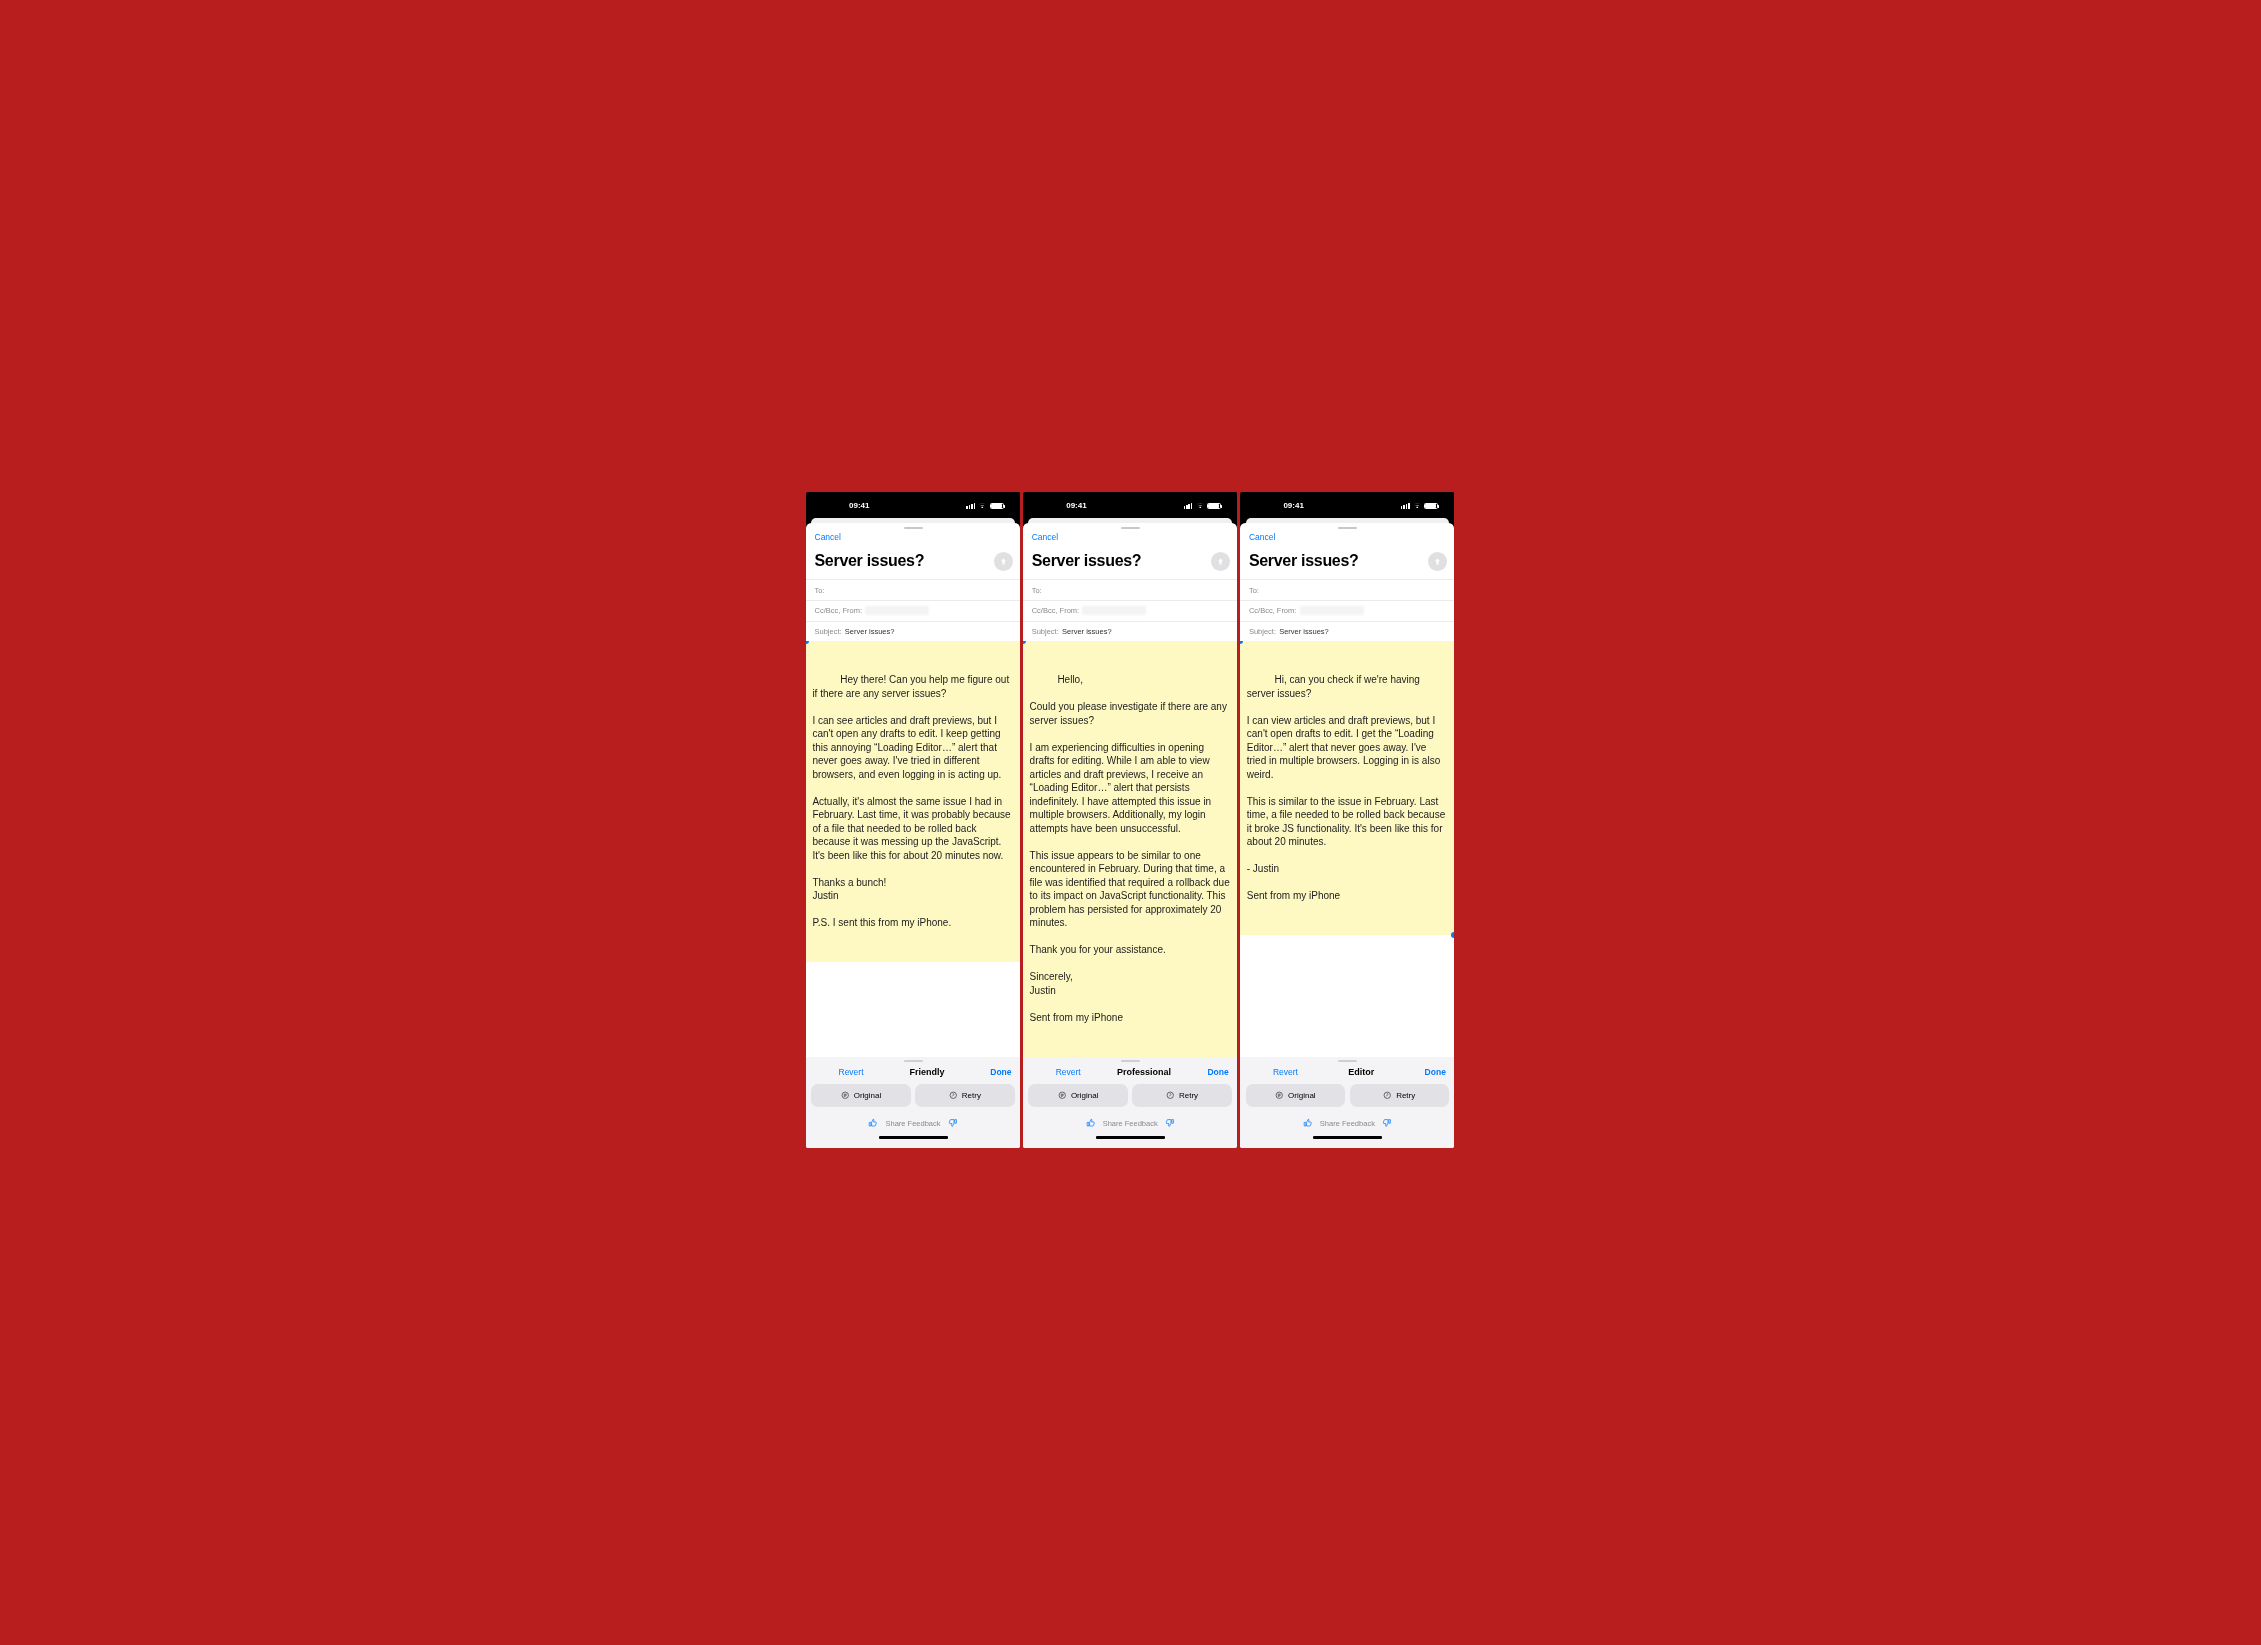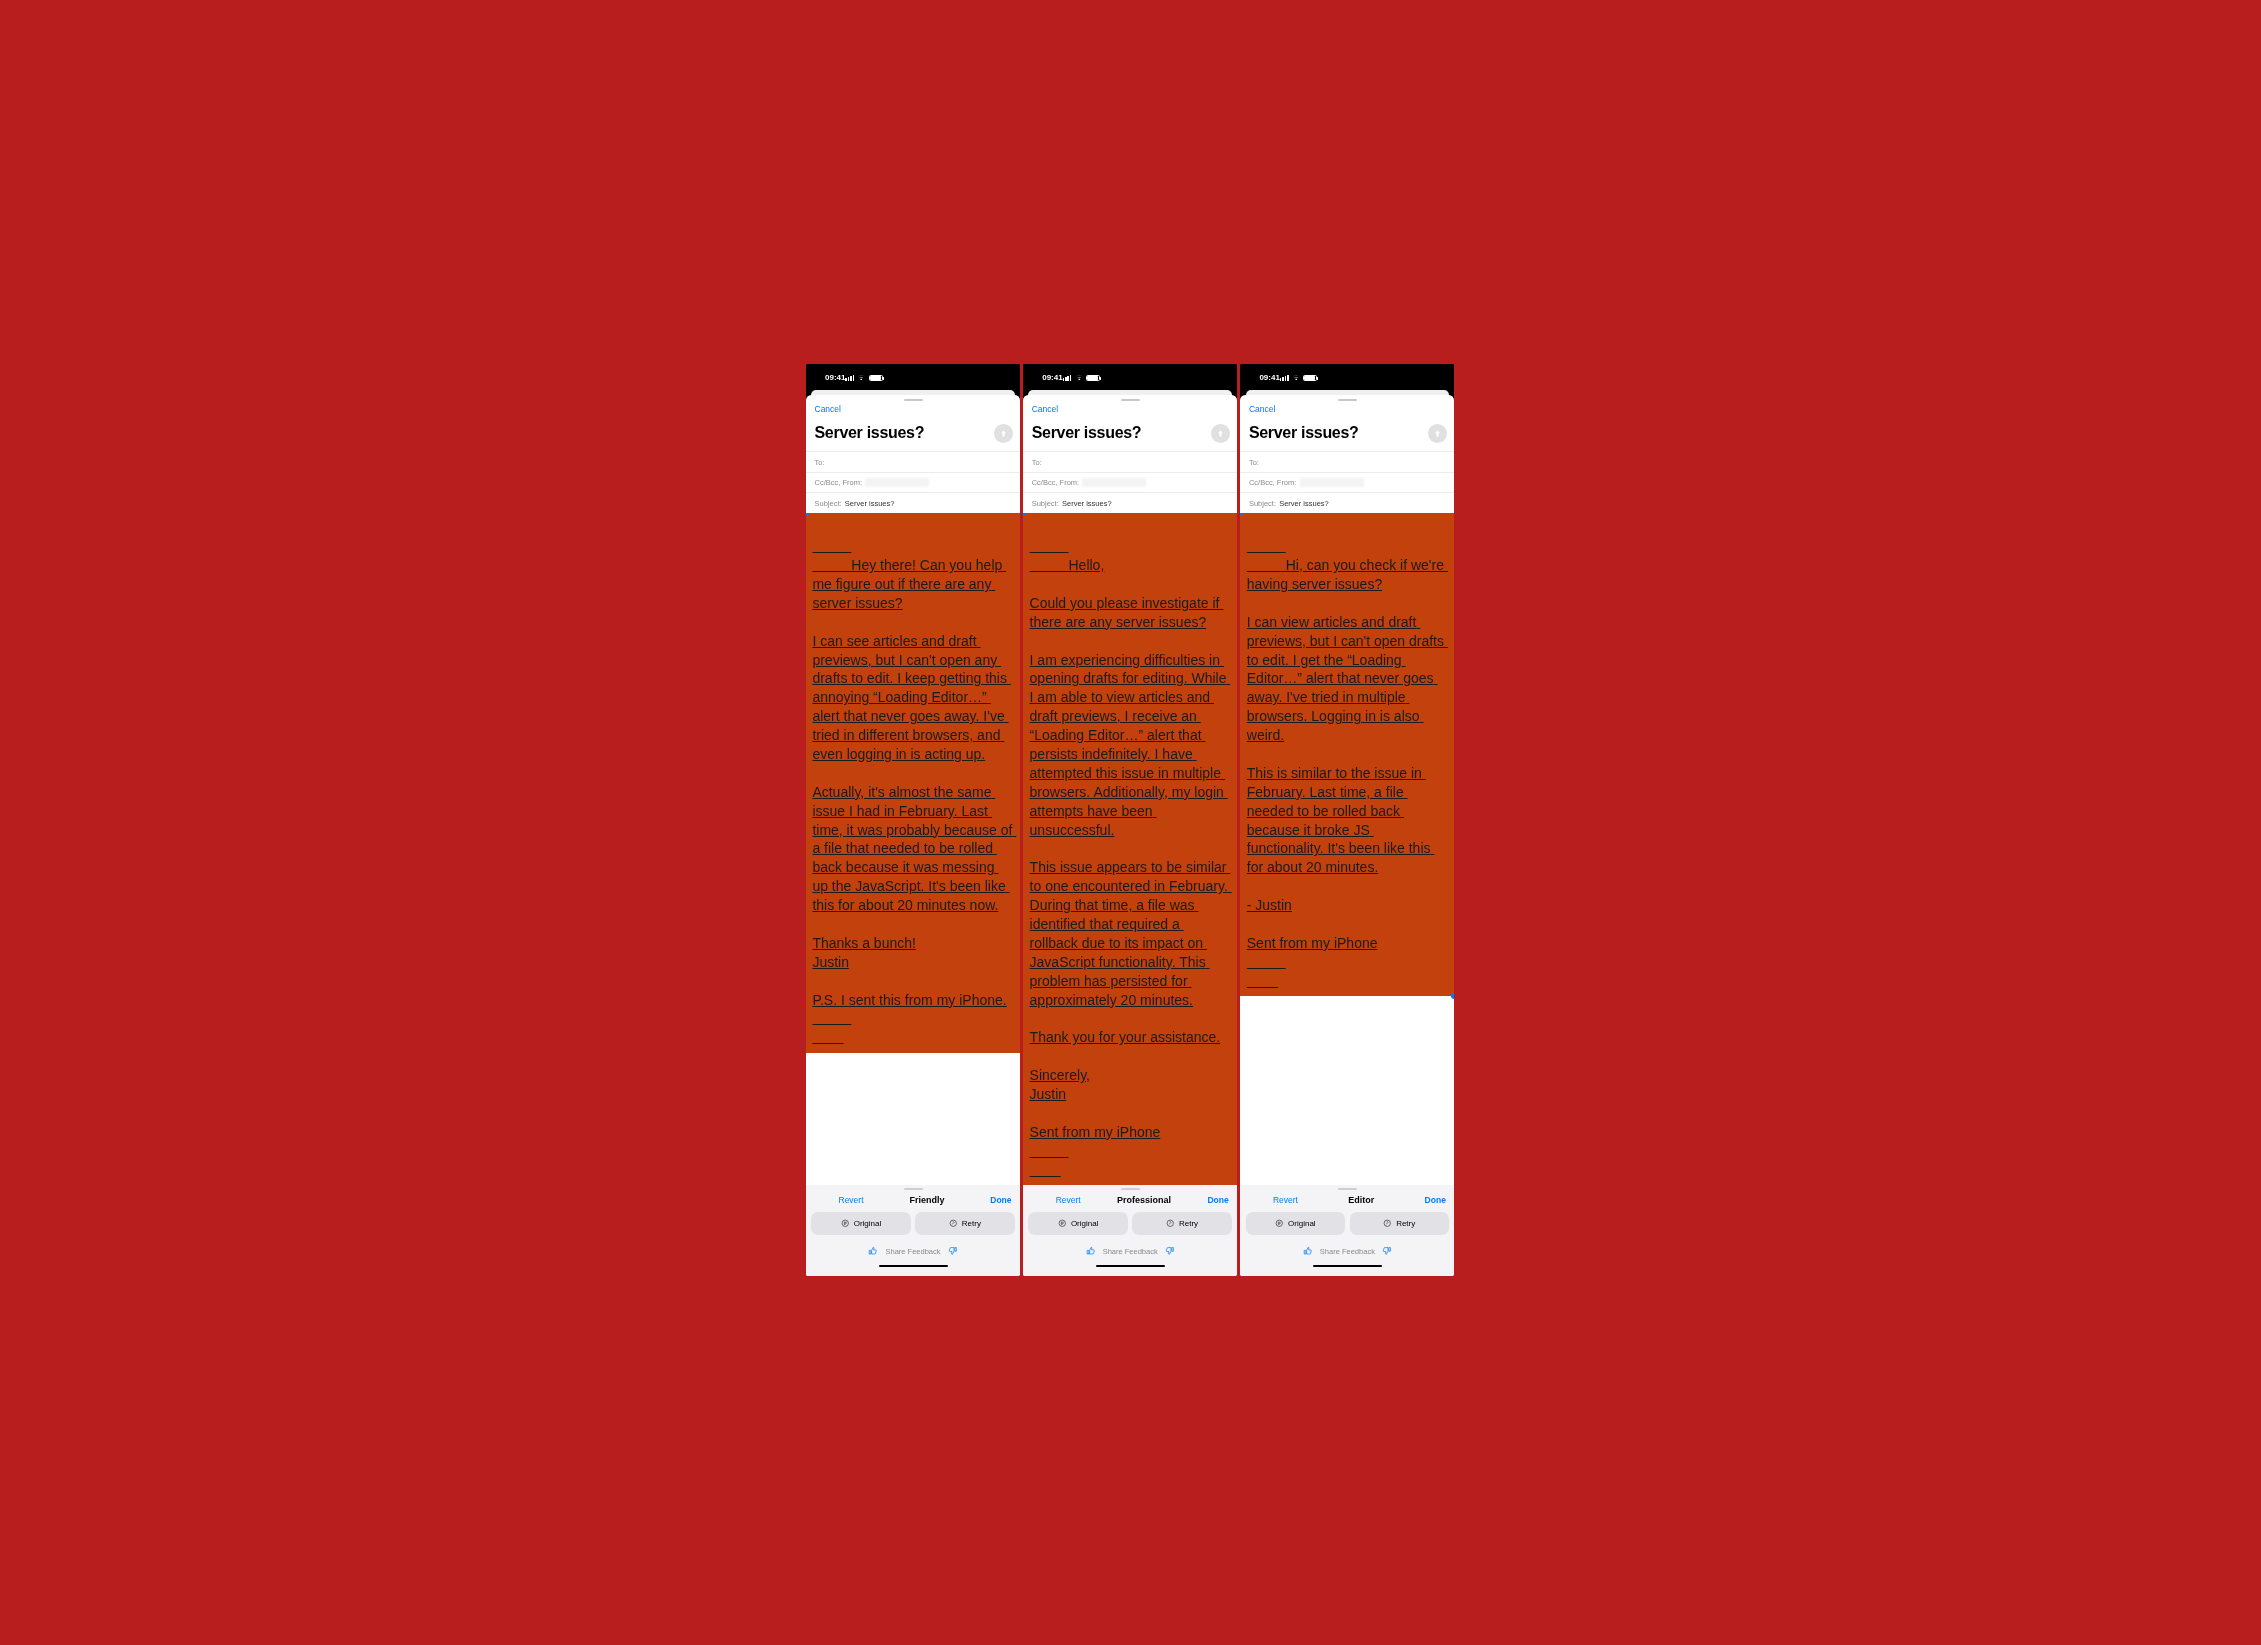--- a/index.html
+++ b/index.html
@@ -24,24 +24,26 @@
   border-radius: 2.1px;
   width: 214px;
   overflow: hidden;
   display: flex;
   flex-direction: column;
 }
 .status-bar {
   background: #000;
   color: #fff;
   display: flex;
+  justify-content: space-between;
   align-items: center;
   padding: 9.6px 16px 7.5px 19px;
   font-size: 8px;
   font-weight: 600;
+  margin-left: 24px;
 }
 .status-icons { display: flex; gap: 3.2px; align-items: center; }
 .bars { display: flex; gap: 0.8px; align-items: flex-end; }
 .bars span { width: 1.6px; background: #fff; border-radius: 0.3px; }
 .bars span:nth-child(1){height:2.7px}.bars span:nth-child(2){height:3.7px}.bars span:nth-child(3){height:4.8px}.bars span:nth-child(4){height:5.9px}
 .wifi svg { width: 8.5px; height: 6.4px; fill: #fff; }
 .batt { width: 14px; height: 6.4px; border: 0.5px solid #fff; border-radius: 1.6px; position: relative; }
 .batt::after { content:""; position:absolute; right:-1.6px; top:1.6px; width:1.1px; height:2.7px; background:#fff; border-radius:0 0.5px 0.5px 0;}
 .batt div { background:#fff; height:100%; width:90%; border-radius:0.8px;}
 .sheet-back {
@@ -107,29 +109,28 @@
   display: inline-block;
   width: 64px; height: 8.5px; background: #f3f3f3;
   filter: blur(1.1px); border-radius: 1.6px;
 }
 .body-area {
   flex: 1;
   overflow: hidden;
   position: relative;
 }
 .highlight {
-  background: #c2410c;
+  background: #fef9c3;
   padding: 5.3px 6.4px;
   margin: 0;
-  font-size: 14px;
+  font-size: 10px;
   line-height: 1.35;
   color: #1b1b1d;
   white-space: pre-wrap;
   position: relative;
-  text-decoration: underline;
 }
 .sel-dot-start, .sel-dot-end {
   position: absolute;
   width: 5.9px; height: 5.9px; background: #007aff; border-radius: 50%;
 }
 .sel-dot-start { top: -2.7px; left: -2.9px; }
 .sel-dot-end { bottom: -2.9px; right: -2.9px; }
 .sel-dot-end::before {
   content:"";
   position:absolute;

